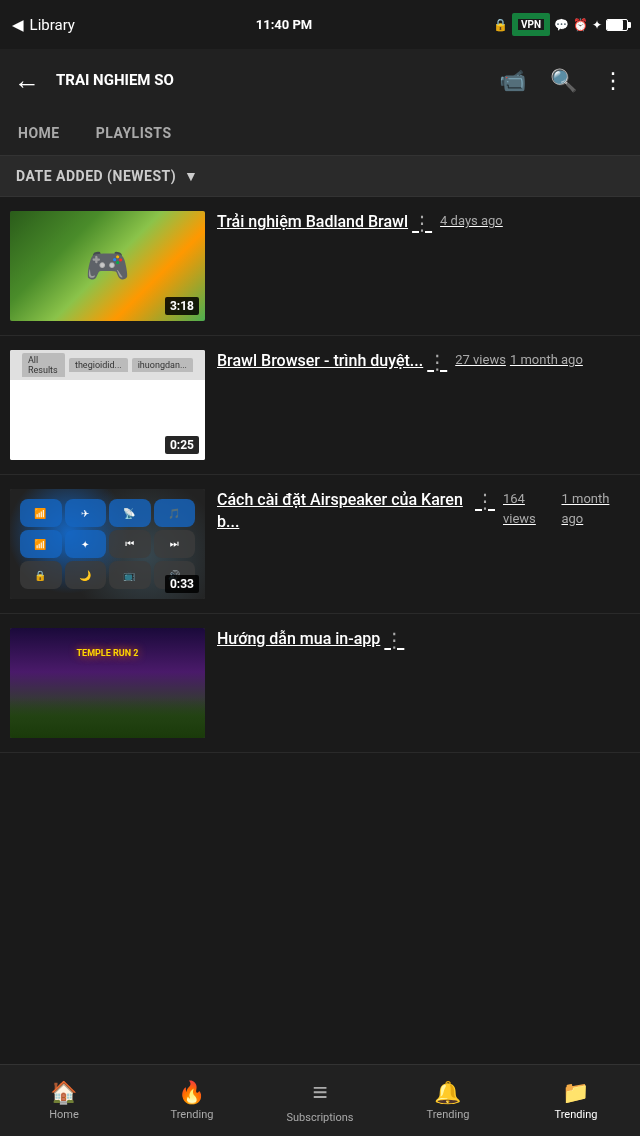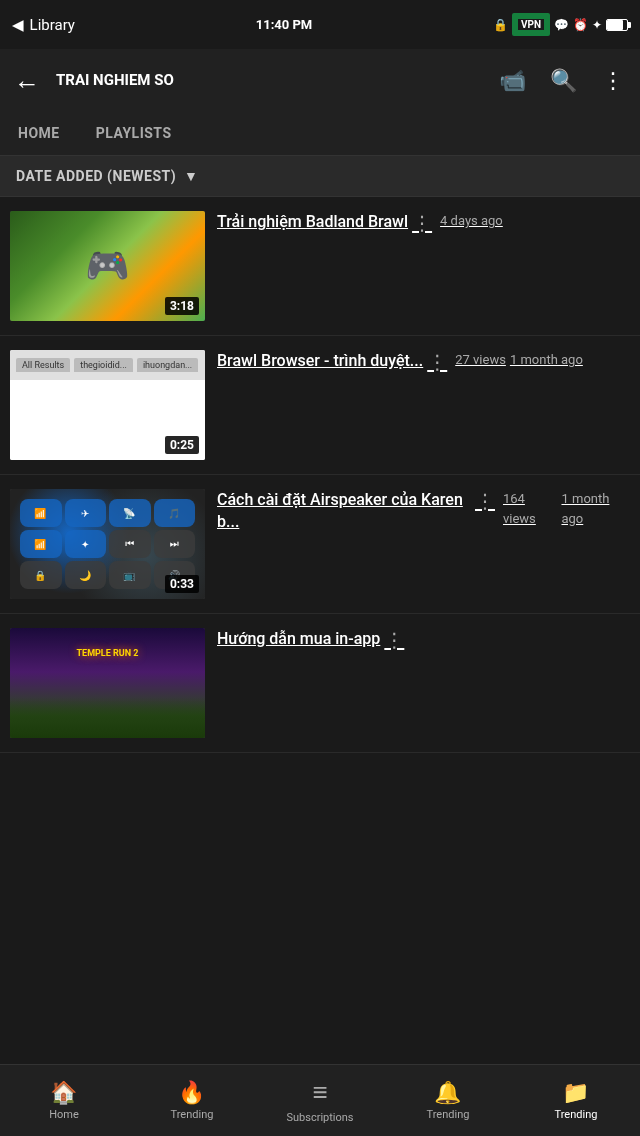--- a/index.html
+++ b/index.html
@@ -211,21 +211,21 @@
       width: 100%;
       height: 100%;
       display: flex;
       flex-direction: column;
     }
     .thumb-cake-top {
       height: 30px;
       background: #e0e0e0;
       display: flex;
       align-items: center;
-      padding: 0 6px;
+      padding: 0 12px;
       gap: 4px;
     }
     .thumb-cake-tab {
       background: #bbb;
       padding: 2px 6px;
       font-size: 9px;
       border-radius: 2px 2px 0 0;
       color: #333;
     }
     .thumb-cake-content {

